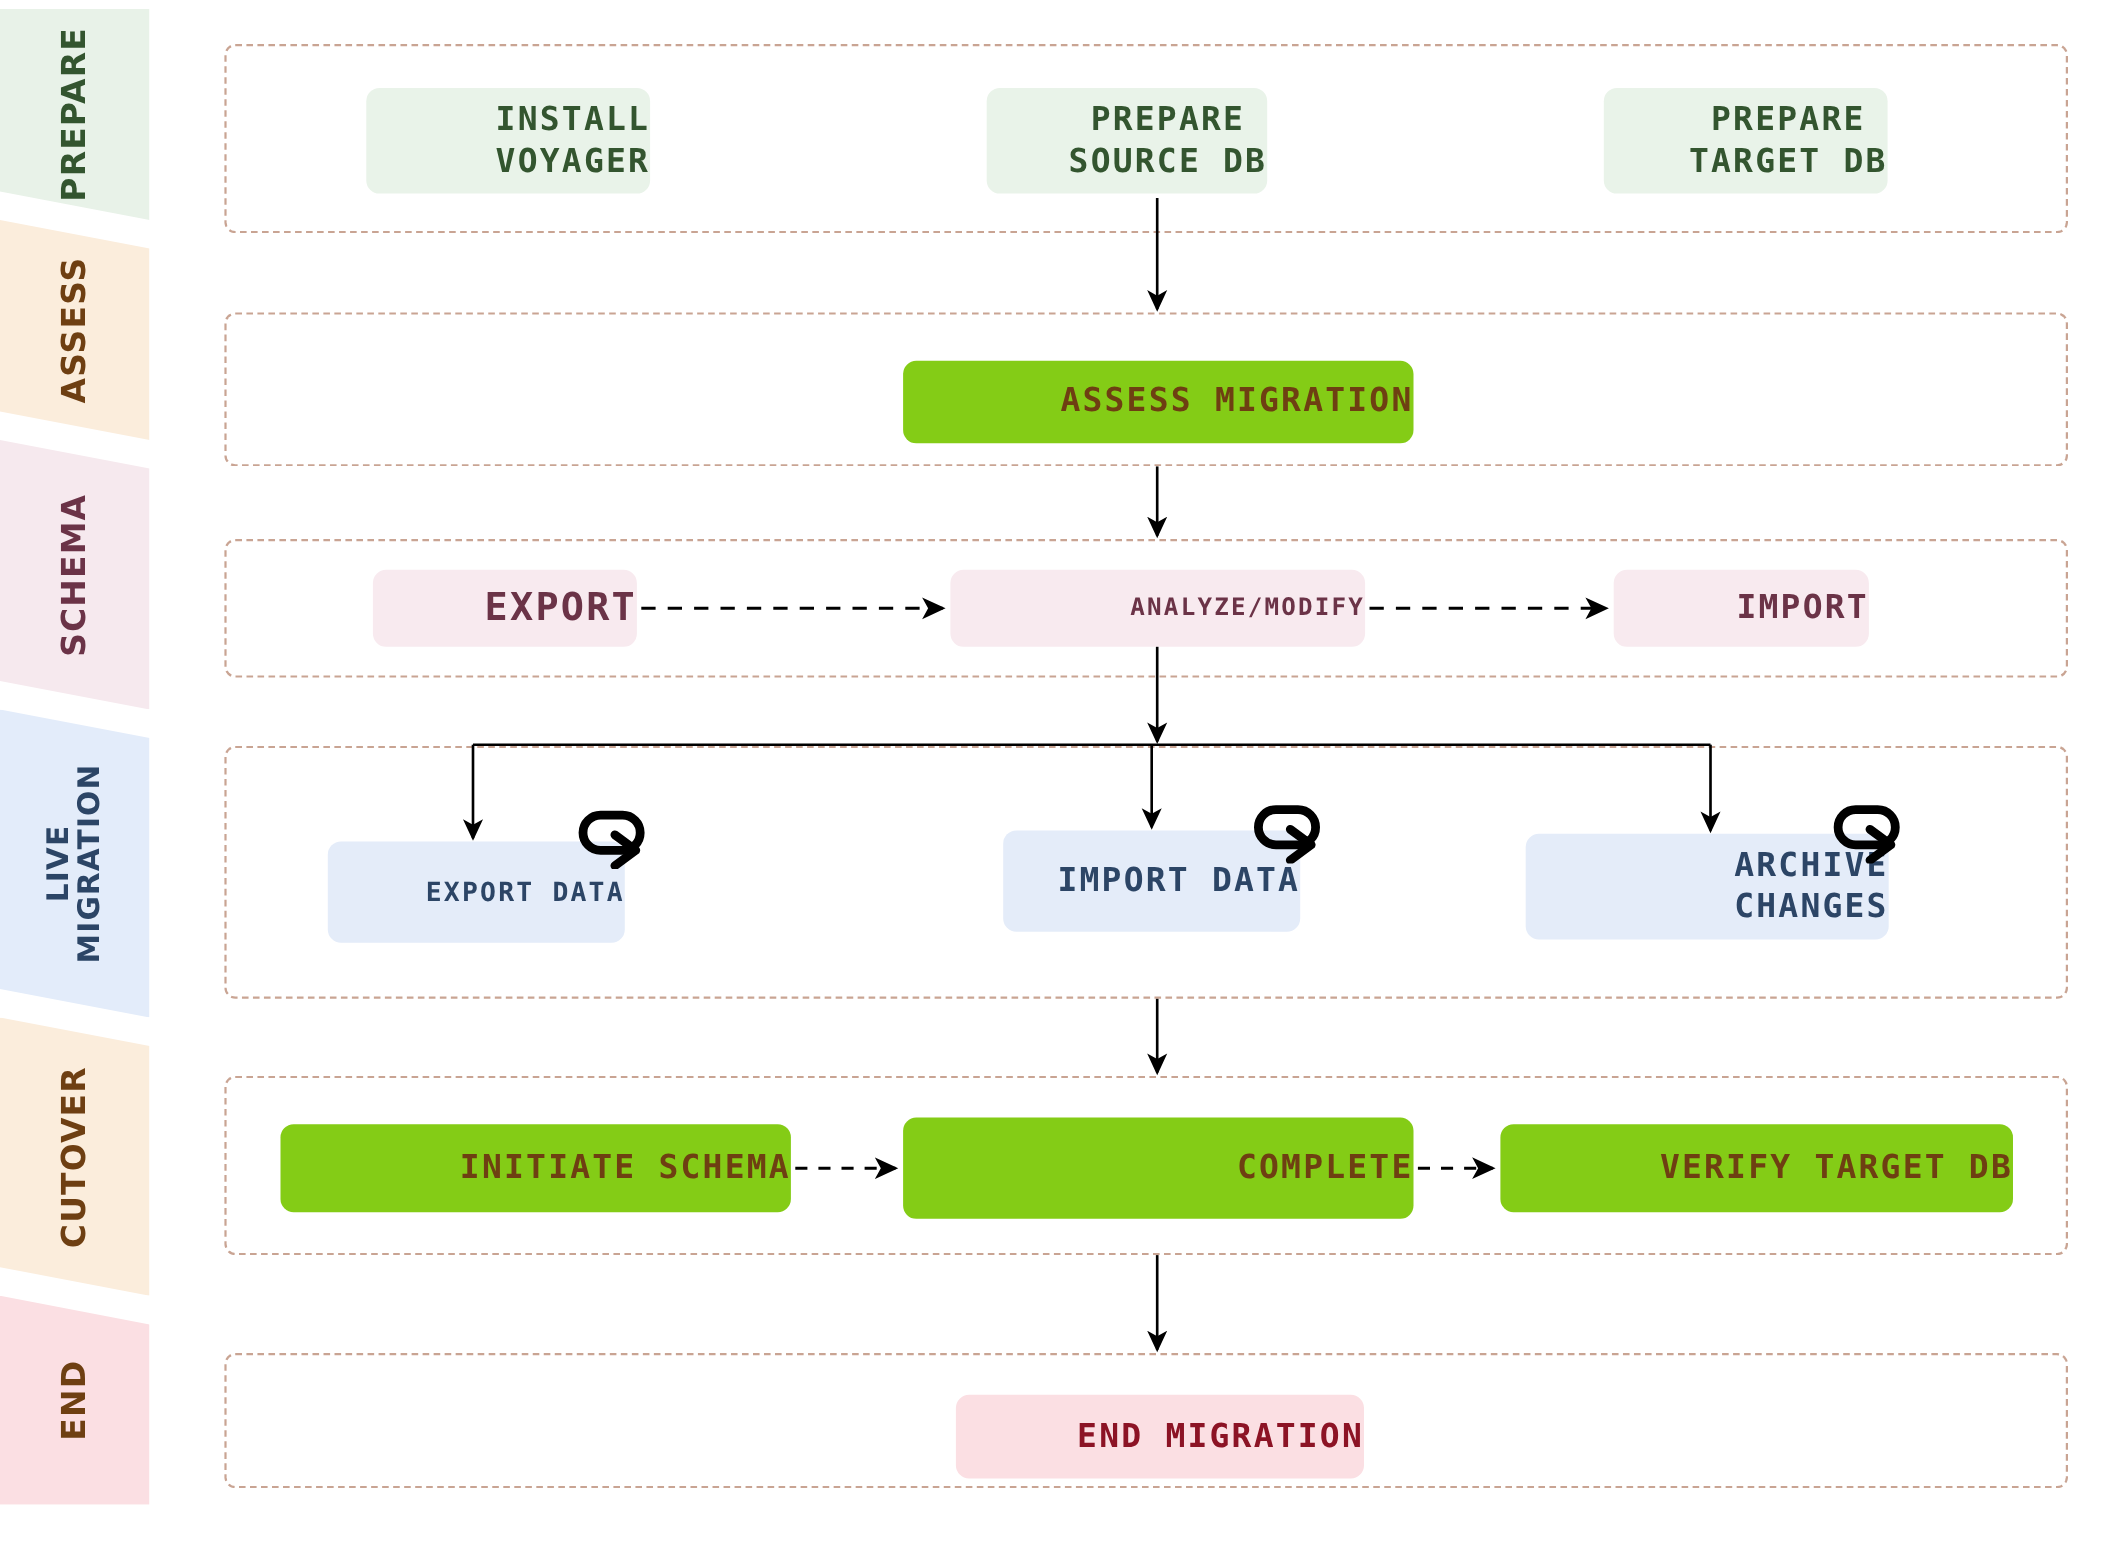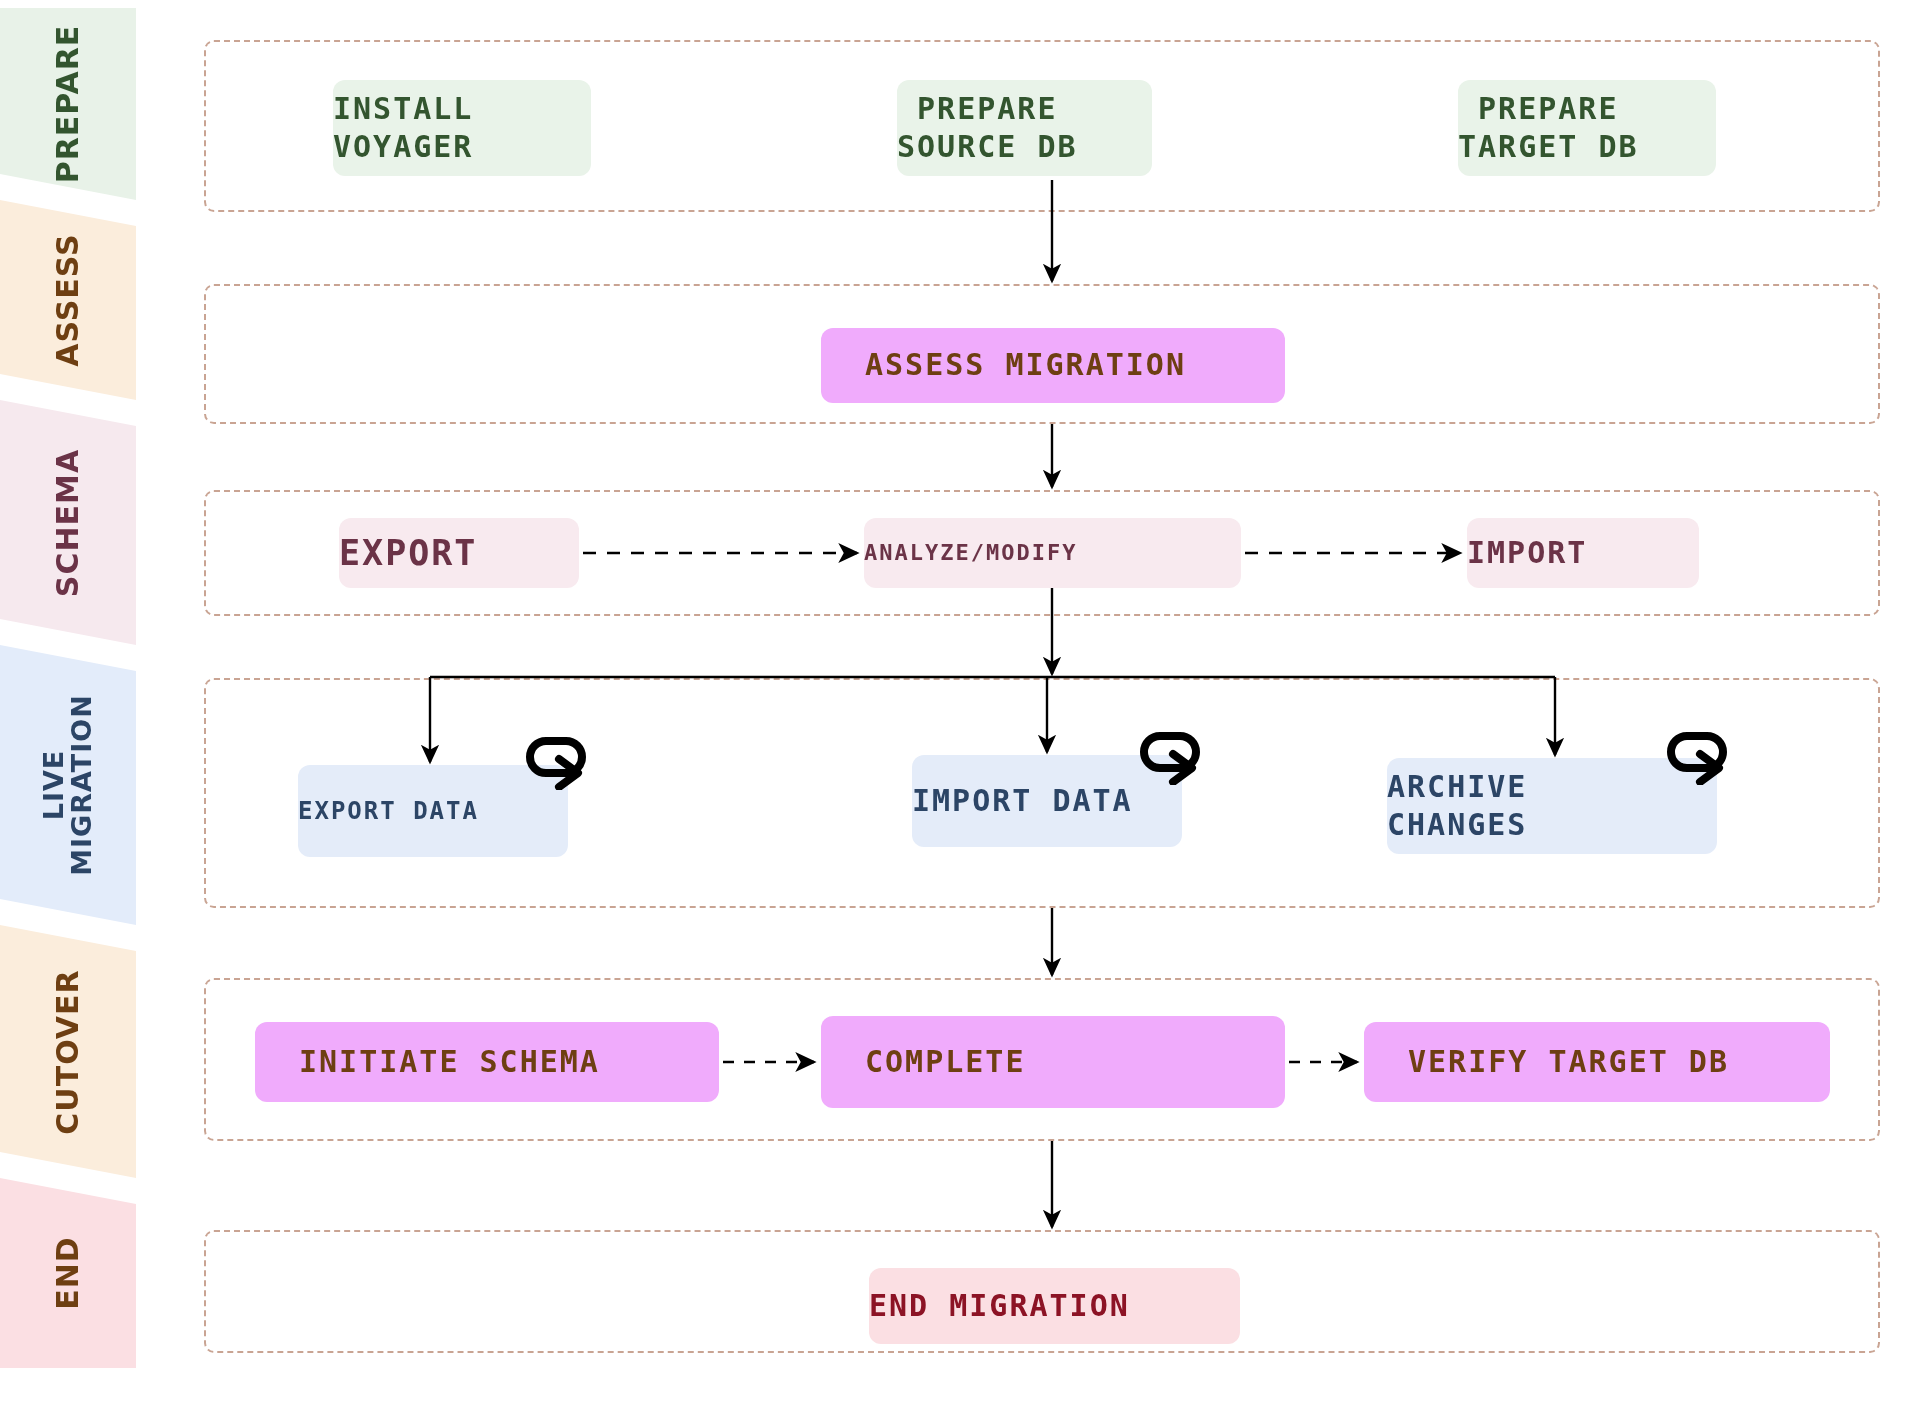--- a/index.html
+++ b/index.html
@@ -16,26 +16,26 @@
      font-family:"DejaVu Sans","Liberation Sans",sans-serif;
      text-align:center;line-height:1.05;
   }
   .band .bandlabel.two{font-size:27px;}
 
   
   #canvas{position:absolute;left:0;top:0;width:1921px;height:1405px;}
   .lane{position:absolute;border:2px dashed #c9a493;border-radius:10px;
         background:transparent;box-sizing:border-box;}
   .node{position:absolute;border-radius:12px;display:flex;align-items:center;
-        justify-content:flex-start;text-align:center;box-sizing:border-box;
+        justify-content:flex-end;text-align:center;box-sizing:border-box;
         font-weight:bold;letter-spacing:2px;line-height:1.28;
         font-family:"DejaVu Sans Mono","Liberation Mono",monospace;}
 
   .n-green {background:#e9f3e9;color:#33552f;}
-  .n-orange{background:#f0abfc;color:#6e3f12;padding-left:44px;}
+  .n-orange{background:#84cc16;color:#6e3f12;padding-left:44px;}
   .n-pink  {background:#f8eaef;color:#6b3347;}
   .n-blue  {background:#e4ecf9;color:#2c4566;}
   .n-red   {background:#fbdfe3;color:#8c1325;}
 
   svg#wires{position:absolute;left:0;top:0;width:1921px;height:1405px;
             pointer-events:none;overflow:visible;}
   .loopicon{position:absolute;width:74px;height:62px;}
 </style>
 </head>
 <body>

